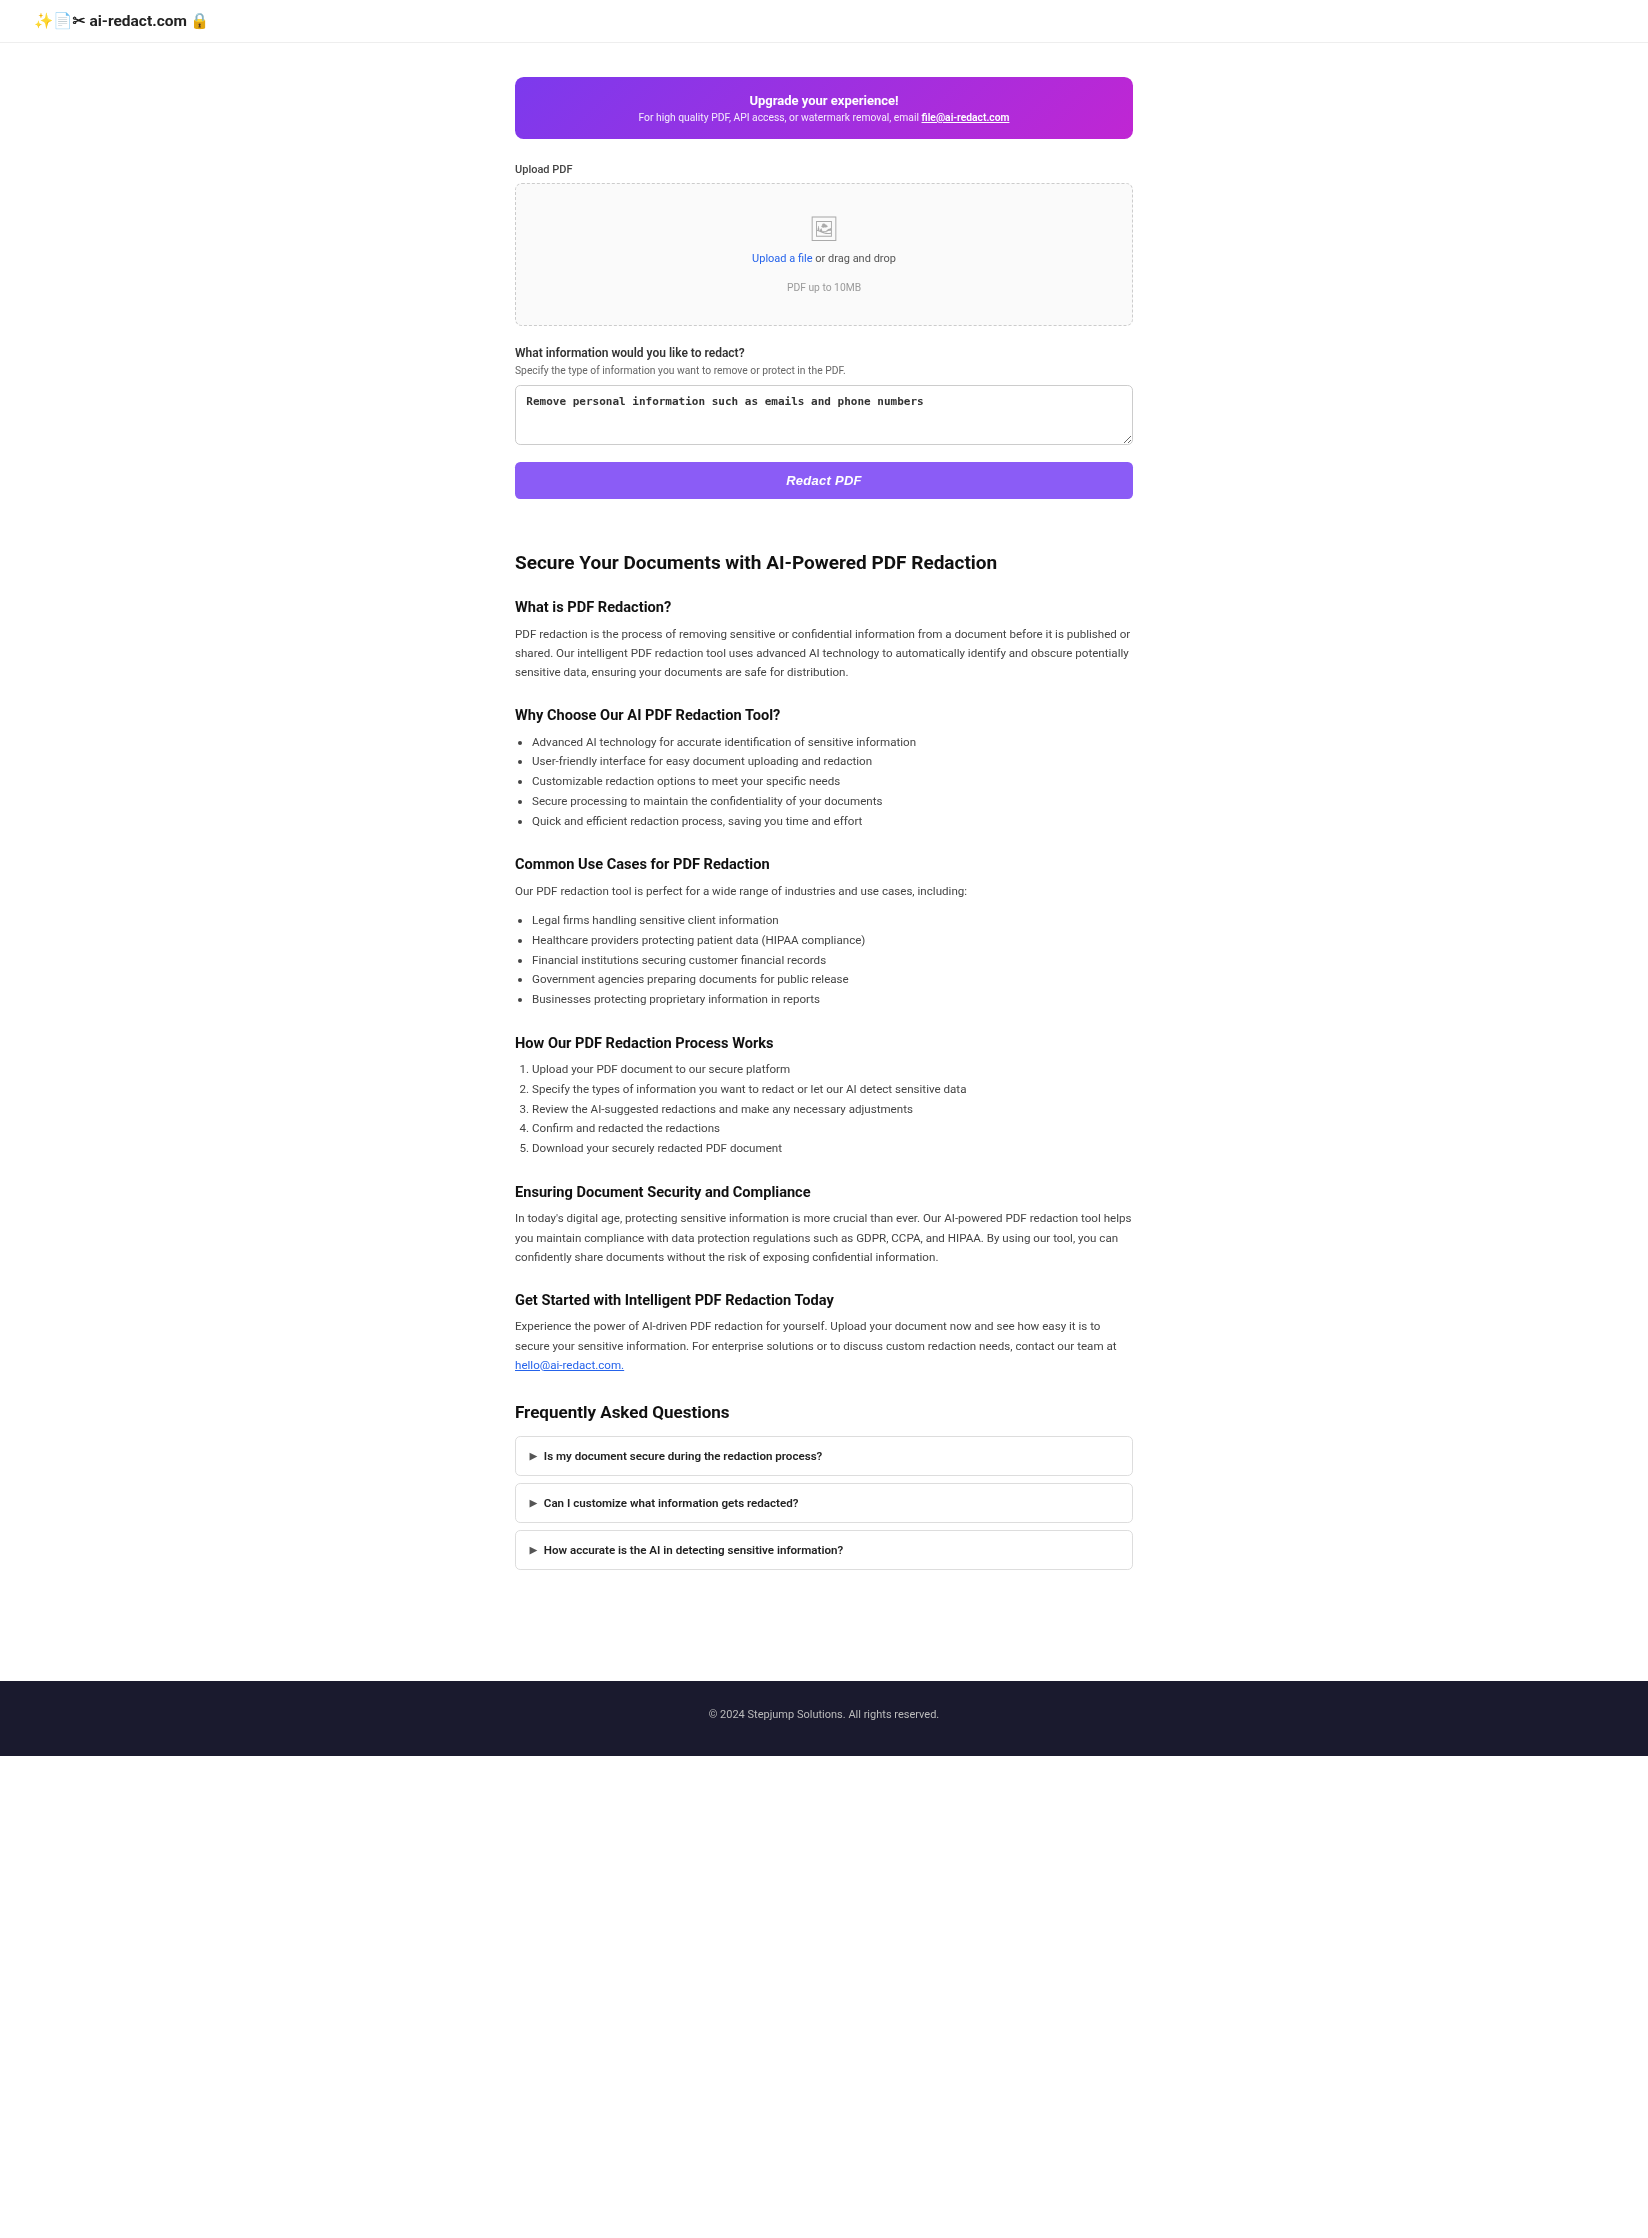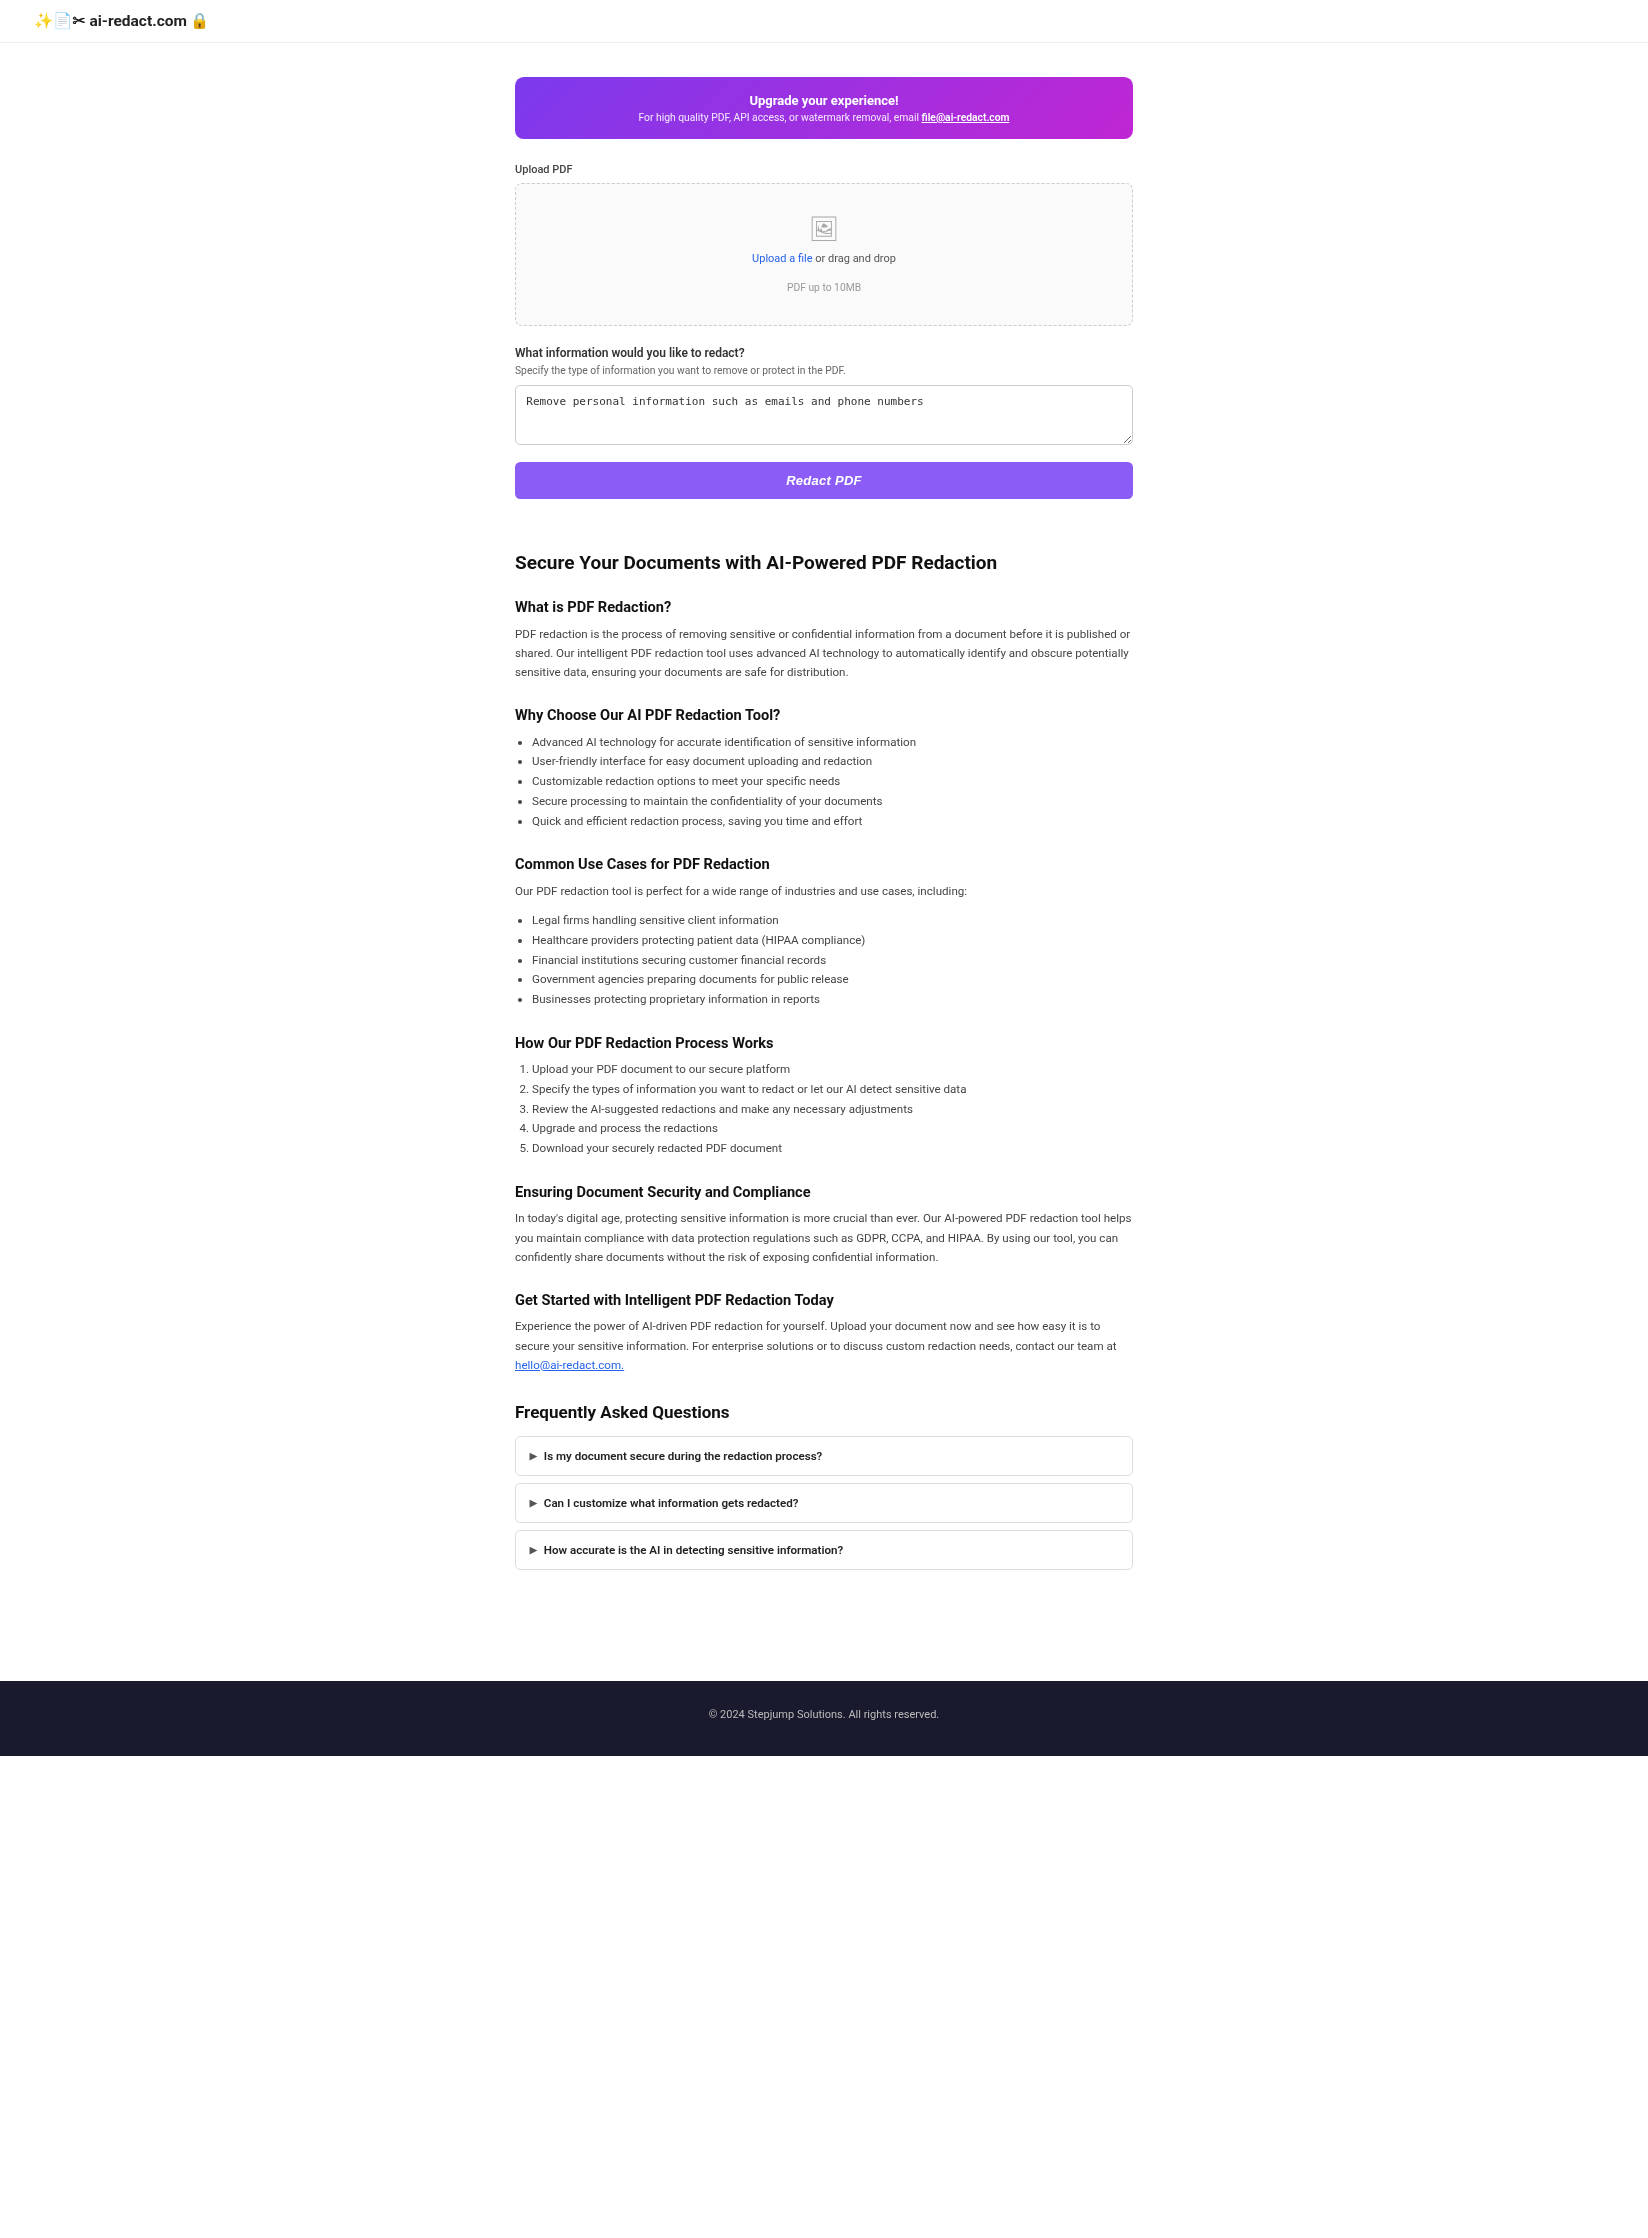--- a/index.html
+++ b/index.html
@@ -112,20 +112,21 @@
       width: 100%;
       border: 0.9px solid #ccc;
       border-radius: 5.2px;
       padding: 8.6px 10.3px;
       font-size: 11px;
       color: #333;
       resize: vertical;
       min-height: 60px;
       outline: none;
       margin-bottom: 13.7px;
+      font-weight: bold;
     }
 
     
     .redact-btn {
       width: 100%;
       background: #8b5cf6;
       color: #fff;
       border: none;
       border-radius: 5.2px;
       padding: 11px;
@@ -299,21 +300,21 @@
       <li>Financial institutions securing customer financial records</li>
       <li>Government agencies preparing documents for public release</li>
       <li>Businesses protecting proprietary information in reports</li>
     </ul>
 
     <h3>How Our PDF Redaction Process Works</h3>
     <ol>
       <li>Upload your PDF document to our secure platform</li>
       <li>Specify the types of information you want to redact or let our AI detect sensitive data</li>
       <li>Review the AI-suggested redactions and make any necessary adjustments</li>
-      <li>Upgrade and process the redactions</li>
+      <li>Confirm and redacted the redactions</li>
       <li>Download your securely redacted PDF document</li>
     </ol>
 
     <h3>Ensuring Document Security and Compliance</h3>
     <p>In today's digital age, protecting sensitive information is more crucial than ever. Our AI-powered PDF redaction tool helps you maintain compliance with data protection regulations such as GDPR, CCPA, and HIPAA. By using our tool, you can confidently share documents without the risk of exposing confidential information.</p>
 
     <h3>Get Started with Intelligent PDF Redaction Today</h3>
     <p>
       <span>Experience the power of AI-driven PDF redaction for yourself. Upload your document now and see how easy it is to secure your sensitive information. For enterprise solutions or to discuss custom redaction needs, contact our team at</span>
       <a href="#">hello@ai-redact.com.</a>

